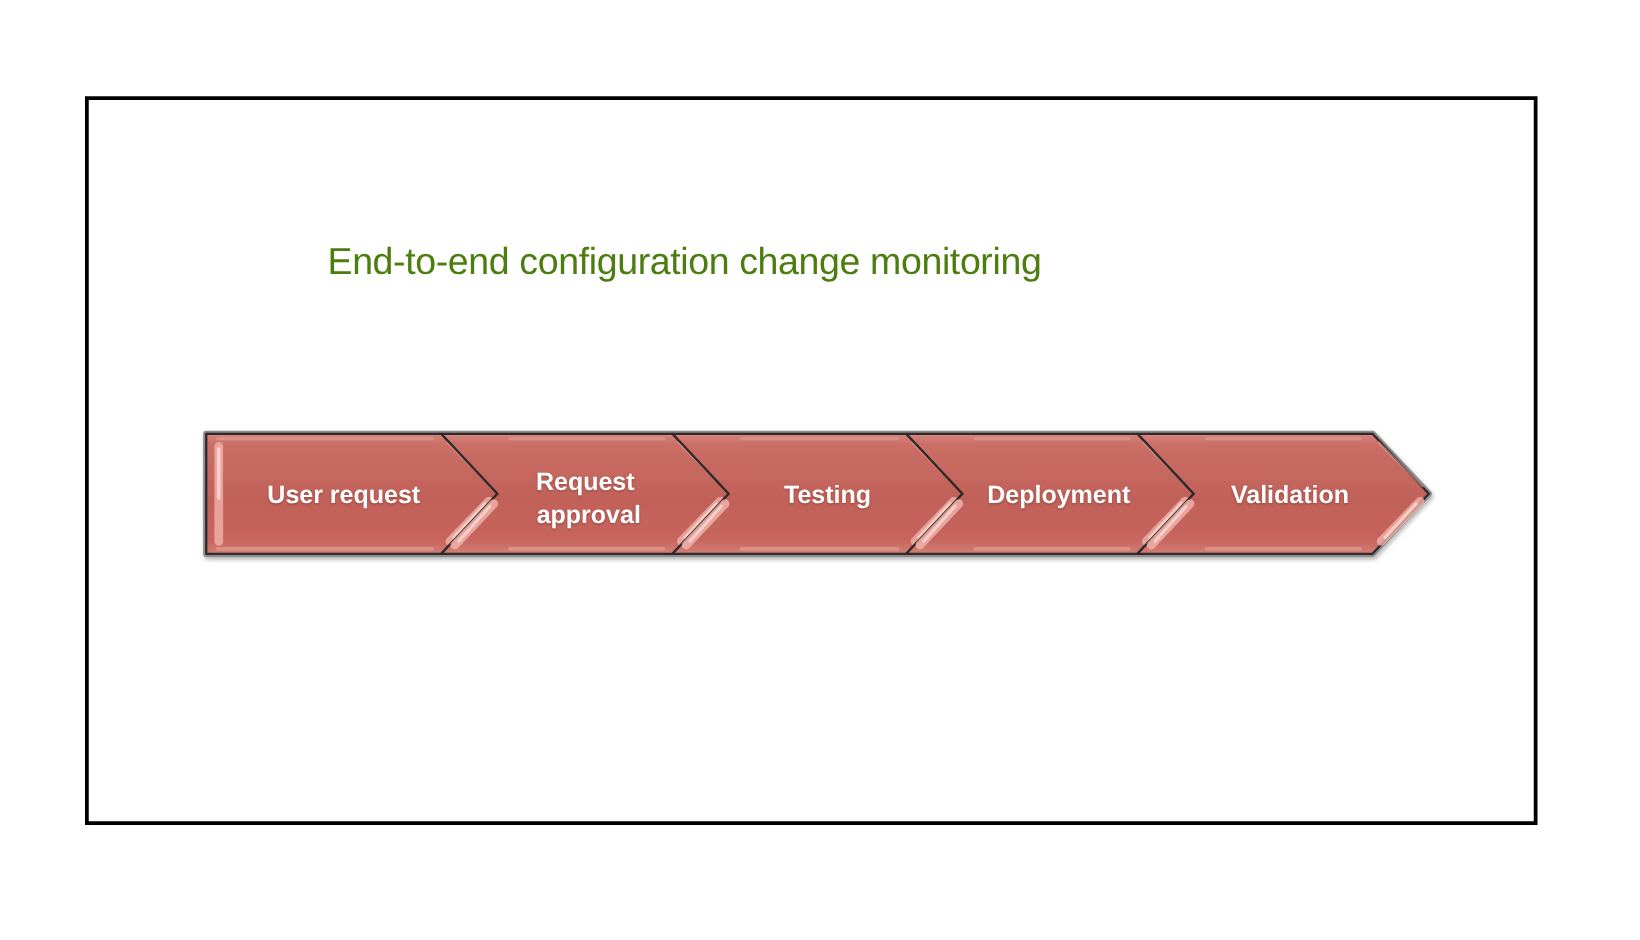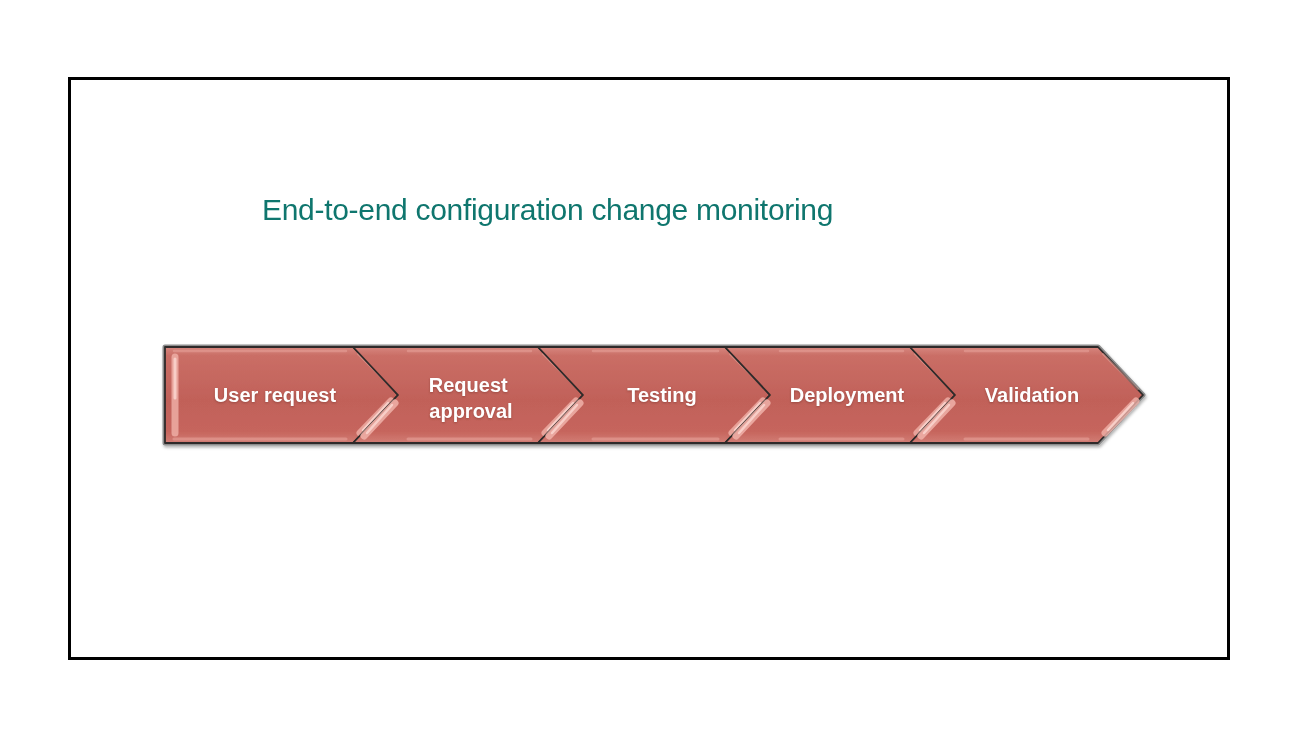--- a/index.html
+++ b/index.html
@@ -7,21 +7,21 @@
   body { font-family: "Liberation Sans", sans-serif; }
   .canvas { position: relative; width: 1312px; height: 752px; background: #ffffff; }
   .frame {
     position: absolute; left: 68px; top: 77px; width: 1162px; height: 583px;
     border: 3px solid #000000; background: #ffffff;
   }
   .title {
     position: absolute; left: 262px; top: 193px;
     font-family: "Liberation Sans", sans-serif;
     font-size: 30px; font-weight: 400; letter-spacing: -0.3px;
-    color: #0f766e; white-space: nowrap;
+    color: #4d7c0f; white-space: nowrap;
   }
   .process { position: absolute; left: 160px; top: 340px; width: 1000px; height: 112px; }
   .process .seg-shape { stroke-width: 1.8; stroke-linejoin: round; }
   .process .gloss { stroke-linecap: round; fill: none; }
   .process text {
     font-family: "Liberation Sans", sans-serif;
     font-size: 20px; font-weight: 700;
     filter: drop-shadow(0 1px 1px rgba(80,25,20,0.35));
   }
 </style>

